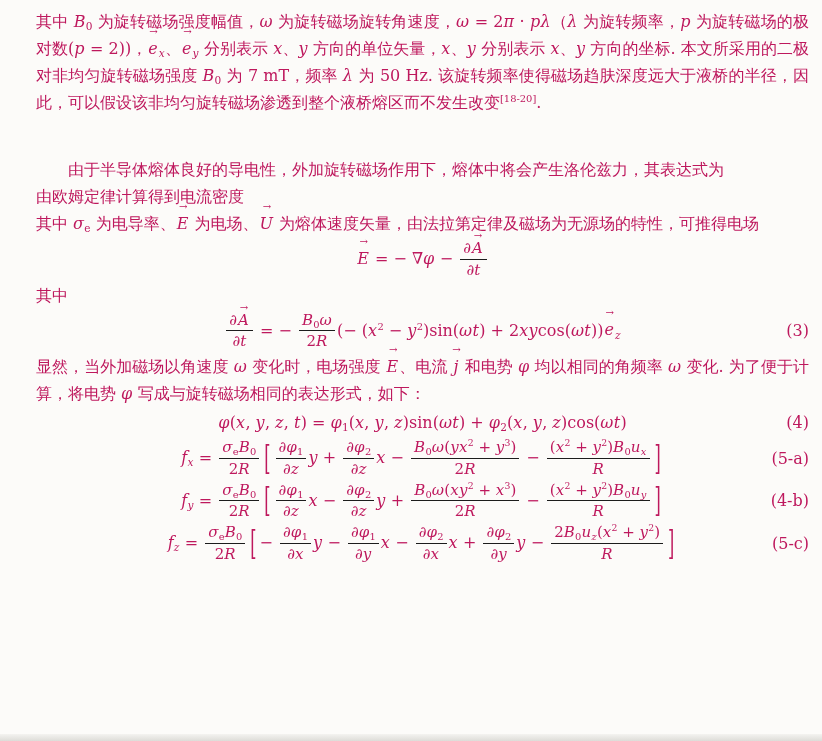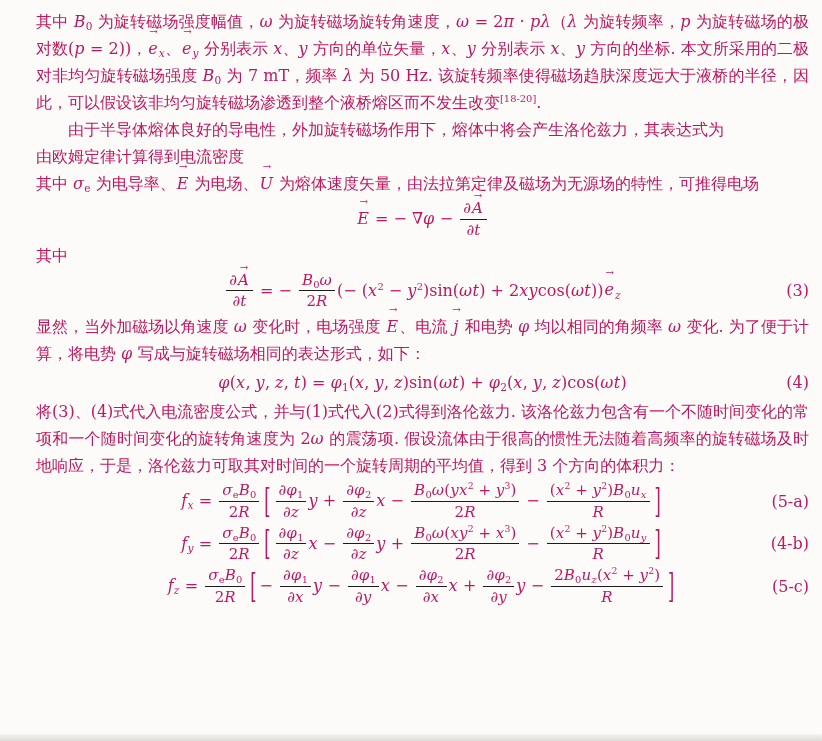--- a/index.html
+++ b/index.html
@@ -8,21 +8,21 @@
     width:822px; height:741px;
     box-sizing:border-box;
     background:#fcfbf9;
     padding:8px 13px 0 36px;
     font-family:"DejaVu Serif","Liberation Serif",serif;
     font-size:16px; line-height:27px;
     color:#be185d;
     overflow:hidden;
   }
   .para { margin:0; text-align:justify; }
-  .para.indent { text-indent:2em; }
+  .para.indent { text-indent:2em;margin-top:40px; }
 
   i.mv { font-style:italic; letter-spacing:0.3px; }
 
   sub, sup { line-height:0; }
   sub { font-size:0.66em; vertical-align:-0.32em; }
   sup { font-size:0.62em; vertical-align:0.6em; }
 
   .vec { position:relative; display:inline-block; font-style:italic; padding:0 1px; }
   .vec::after {
     content:"→";
@@ -85,21 +85,20 @@
   </div>
 
   <p class="para">显然，当外加磁场以角速度 <i class="mv">ω</i> 变化时，电场强度 <span class="vec">E</span>、电流 <span class="vec">j</span> 和电势 <i class="mv">φ</i> 均以相同的角频率 <i class="mv">ω</i> 变化. 为了便于计算，将电势 <i class="mv">φ</i> 写成与旋转磁场相同的表达形式，如下：</p>
 
   <div class="eq">
     <span class="eq-spacer"></span>
     <span class="eq-body math"><i class="mv">φ</i>(<i class="mv">x</i>, <i class="mv">y</i>, <i class="mv">z</i>, <i class="mv">t</i>) = <i class="mv">φ</i><sub>1</sub>(<i class="mv">x</i>, <i class="mv">y</i>, <i class="mv">z</i>)sin(<i class="mv">ω</i><i class="mv">t</i>) + <i class="mv">φ</i><sub>2</sub>(<i class="mv">x</i>, <i class="mv">y</i>, <i class="mv">z</i>)cos(<i class="mv">ω</i><i class="mv">t</i>)</span>
     <span class="eq-num">(4)</span>
   </div>
 
-  <p class="para">将(3)、(4)式代入电流密度公式，并与(1)式代入(2)式得到洛伦兹力. 该洛伦兹力包含有一个不随时间变化的常项和一个随时间变化的旋转角速度为 2<i class="mv">ω</i> 的震荡项. 假设流体由于很高的惯性无法随着高频率的旋转磁场及时地响应，于是，洛伦兹力可取其对时间的一个旋转周期的平均值，得到 3 个方向的体积力：</p>
 
   <div class="eq">
     <span class="eq-spacer"></span>
     <span class="eq-body math"><i class="mv">f</i><sub><i class="mv">x</i></sub> = <span class="frac"><span class="fnum"><i class="mv">σ</i><sub>e</sub><i class="mv">B</i><sub>0</sub></span><span class="fden">2<i class="mv">R</i></span></span><span class="bb">[</span><span class="frac"><span class="fnum">∂<i class="mv">φ</i><sub>1</sub></span><span class="fden">∂<i class="mv">z</i></span></span><i class="mv">y</i> + <span class="frac"><span class="fnum">∂<i class="mv">φ</i><sub>2</sub></span><span class="fden">∂<i class="mv">z</i></span></span><i class="mv">x</i> − <span class="frac"><span class="fnum"><i class="mv">B</i><sub>0</sub><i class="mv">ω</i>(<i class="mv">y</i><i class="mv">x</i><sup>2</sup> + <i class="mv">y</i><sup>3</sup>)</span><span class="fden">2<i class="mv">R</i></span></span> − <span class="frac"><span class="fnum">(<i class="mv">x</i><sup>2</sup> + <i class="mv">y</i><sup>2</sup>)<i class="mv">B</i><sub>0</sub><i class="mv">u</i><sub><i class="mv">x</i></sub></span><span class="fden"><i class="mv">R</i></span></span><span class="bb">]</span></span>
     <span class="eq-num">(5-a)</span>
   </div>
 
   <div class="eq">
     <span class="eq-spacer"></span>
     <span class="eq-body math"><i class="mv">f</i><sub><i class="mv">y</i></sub> = <span class="frac"><span class="fnum"><i class="mv">σ</i><sub>e</sub><i class="mv">B</i><sub>0</sub></span><span class="fden">2<i class="mv">R</i></span></span><span class="bb">[</span><span class="frac"><span class="fnum">∂<i class="mv">φ</i><sub>1</sub></span><span class="fden">∂<i class="mv">z</i></span></span><i class="mv">x</i> − <span class="frac"><span class="fnum">∂<i class="mv">φ</i><sub>2</sub></span><span class="fden">∂<i class="mv">z</i></span></span><i class="mv">y</i> + <span class="frac"><span class="fnum"><i class="mv">B</i><sub>0</sub><i class="mv">ω</i>(<i class="mv">x</i><i class="mv">y</i><sup>2</sup> + <i class="mv">x</i><sup>3</sup>)</span><span class="fden">2<i class="mv">R</i></span></span> − <span class="frac"><span class="fnum">(<i class="mv">x</i><sup>2</sup> + <i class="mv">y</i><sup>2</sup>)<i class="mv">B</i><sub>0</sub><i class="mv">u</i><sub><i class="mv">y</i></sub></span><span class="fden"><i class="mv">R</i></span></span><span class="bb">]</span></span>

